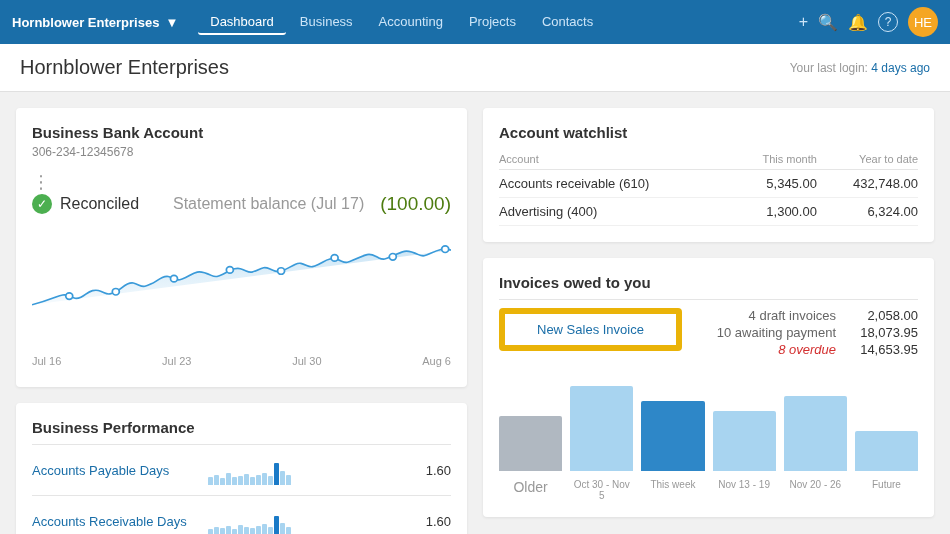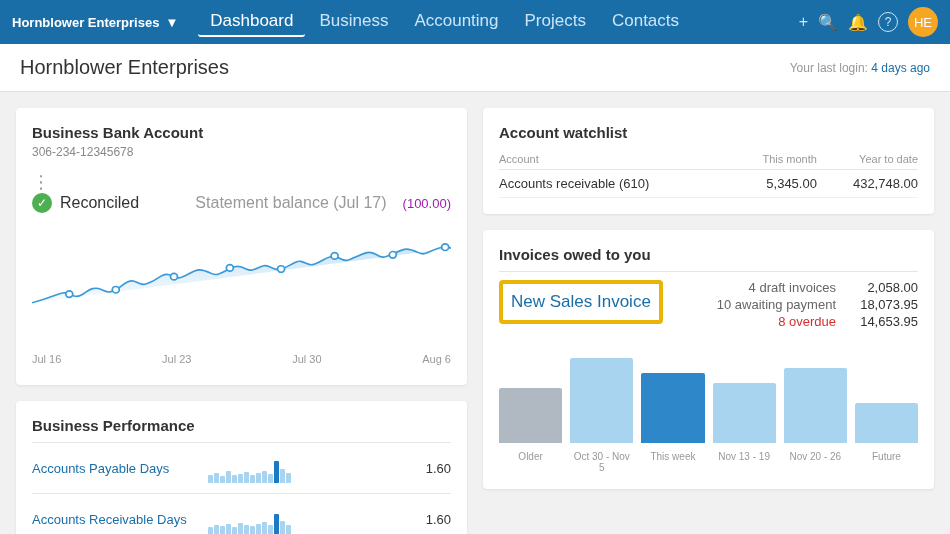--- a/index.html
+++ b/index.html
@@ -2,21 +2,21 @@
 <html><head>
   <meta charset="utf-8">
   <style>
     * { box-sizing: border-box; margin: 0; padding: 0; }
     body { font-family: -apple-system, BlinkMacSystemFont, 'Segoe UI', sans-serif; background: #f1f1f1; font-size: 13px; color: #333; }
 
     
     .nav { background: #1a6ea8; display: flex; align-items: center; height: 44px; padding: 0 12px; }
     .nav-brand { display: flex; align-items: center; gap: 6px; color: #fff; font-weight: 600; font-size: 13px; margin-right: 20px; cursor: pointer; }
     .nav-links { display: flex; gap: 2px; flex: 1; }
-    .nav-link { color: #cce4f7; font-size: 17px; padding: 4px 12px; border-radius: 3px; cursor: pointer; text-decoration: none; }
+    .nav-link { color: #cce4f7; font-size: 13px; padding: 4px 12px; border-radius: 3px; cursor: pointer; text-decoration: none; }
     .nav-link.active { color: #fff; border-bottom: 2px solid #fff; }
     .nav-actions { display: flex; align-items: center; gap: 10px; }
     .nav-icon { color: #cce4f7; font-size: 16px; cursor: pointer; }
     .nav-avatar { background: #f5a623; color: #fff; font-weight: 400; font-size: 13px; width: 30px; height: 30px; border-radius: 50%; display: flex; align-items: center; justify-content: center; cursor: pointer; }
 
     
     .page-header { background: #fff; padding: 12px 20px; display: flex; justify-content: space-between; align-items: center; border-bottom: 1px solid #e0e0e0; }
     .page-title { font-size: 20px; font-weight: 400; color: #333; }
     .last-login { font-size: 12px; color: #999; }
     .last-login a { color: #1a6ea8; text-decoration: none; }
@@ -30,21 +30,21 @@
     .card-subtitle { font-size: 12px; color: #888; margin-bottom: 12px; }
 
     
     .bank-header { display: flex; justify-content: space-between; align-items: flex-start; flex-direction: column; }
     .bank-menu { color: #999; font-size: 18px; cursor: pointer; }
     .reconciled-row { display: flex; align-items: center; gap: 8px; margin-bottom: 8px; }
     .reconciled-badge { background: #4caf50; color: #fff; border-radius: 50%; width: 20px; height: 20px; display: flex; align-items: center; justify-content: center; font-size: 12px; }
     .reconciled-label { font-size: 16px; color: #333; font-weight: 500; }
     .statement-info { margin-left: auto; display: flex; gap: 16px; align-items: center; }
     .statement-label { font-size: 16px; color: #999; }
-    .statement-value { font-size: 13px; color: #a21caf; }
+    .statement-value { font-size: 19px; color: #4d7c0f; }
 
     
     .chart-container { position: relative; height: 120px; margin: 8px 0; }
     .chart-svg { width: 100%; height: 100%; }
     .chart-labels { display: flex; justify-content: space-between; padding: 4px 0; }
     .chart-label { font-size: 11px; color: #999; }
 
     
     .watchlist-table { width: 100%; border-collapse: collapse; margin-top: 8px; }
     .watchlist-table th { font-size: 11px; color: #999; font-weight: 400; text-align: right; padding: 4px 0; border-bottom: 1px solid #e5e5e5; }
@@ -57,25 +57,25 @@
     .perf-row { display: flex; align-items: center; margin: 10px 0; gap: 16px; }
     .perf-label { font-size: 13px; color: #1a6ea8; min-width: 160px; cursor: pointer; }
     .perf-bars { flex: 1; display: flex; align-items: flex-end; gap: 1px; height: 30px; }
     .perf-bar { background: #a8d4f0; width: 5px; border-radius: 1px 1px 0 0; }
     .perf-bar.highlight { background: #1a7ac7; }
     .perf-value { font-size: 13px; color: #333; min-width: 35px; text-align: right; }
     .divider { border: none; border-top: 1px solid #e5e5e5; margin: 8px 0; }
 
     
     .invoices-top { display: flex; justify-content: space-between; align-items: flex-start; margin-bottom: 16px; }
-    .new-invoice-btn { border: 4px solid #eab308; color: #1a6ea8; background: #fff; padding: 8px 8px; border-radius: 4px; font-size: 17px; cursor: pointer; }
+    .new-invoice-btn { border: 6px solid #eab308; color: #1a6ea8; background: #fff; padding: 8px 32px; border-radius: 4px; font-size: 13px; cursor: pointer; }
     .invoice-stats { text-align: right; font-size: 13px; }
     .invoice-stat-row { display: flex; justify-content: flex-end; gap: 12px; margin-bottom: 2px; }
     .invoice-stat-label { color: #666; }
-    .invoice-stat-label.overdue { color: #d32f2f; }
+    .invoice-stat-label.overdue { color: #d32f2f; font-style: italic; }
     .invoice-stat-value { color: #333; min-width: 70px; text-align: right; }
 
     
     .inv-chart { display: flex; align-items: flex-end; gap: 8px; height: 100px; padding-bottom: 4px; }
     .inv-bar-group { display: flex; flex-direction: column; align-items: center; gap: 2px; flex: 1; }
     .inv-bar { width: 100%; border-radius: 2px 2px 0 0; }
   </style>
 </head>
 <body>
 
@@ -219,20 +219,25 @@
             <th>This month</th>
             <th>Year to date</th>
           </tr>
         </thead>
         <tbody id="watchlist-tbody">
             <tr>
     <td>Accounts receivable (610)</td>
     <td>5,345.00</td>
     <td>432,748.00</td>
   </tr>
+            <tr>
+    <td>Advertising (400)</td>
+    <td>1,300.00</td>
+    <td>6,324.00</td>
+  </tr>
           </tbody>
       </table>
     </div>
 
     <div class="card">
       <div class="card-title">Invoices owed to you</div>
       <hr class="divider">
       <div class="invoices-top">
         <button class="new-invoice-btn">New Sales Invoice</button>
         <div class="invoice-stats" id="invoice-stats-container">
@@ -265,21 +270,21 @@
             <div class="inv-bar" style="height: 60px; background: rgb(168, 212, 240); width: 100%; border-radius: 2px 2px 0px 0px;"></div>
           </div>
           <div class="inv-bar-group" style="flex: 1 1 0%; display: flex; flex-direction: column; justify-content: flex-end; height: 100px;">
             <div class="inv-bar" style="height: 75px; background: rgb(168, 212, 240); width: 100%; border-radius: 2px 2px 0px 0px;"></div>
           </div>
           <div class="inv-bar-group" style="flex: 1 1 0%; display: flex; flex-direction: column; justify-content: flex-end; height: 100px;">
             <div class="inv-bar" style="height: 40px; background: rgb(168, 212, 240); width: 100%; border-radius: 2px 2px 0px 0px;"></div>
           </div>
         </div>
       <div style="display:flex;gap:8px;margin-top:4px;" id="inv-chart-labels">
-      <div style="flex: 1 1 0%; font-size: 10px; color: rgb(153, 153, 153); text-align: center;">Older</div>
+      <div style="flex: 1 1 0%; font-size: 14px; color: rgb(153, 153, 153); text-align: center;">Older</div>
           <div style="flex: 1 1 0%; font-size: 10px; color: rgb(153, 153, 153); text-align: center;">Oct 30 - Nov 5</div>
           <div style="flex: 1 1 0%; font-size: 10px; color: rgb(153, 153, 153); text-align: center;">This week</div>
           <div style="flex: 1 1 0%; font-size: 10px; color: rgb(153, 153, 153); text-align: center;">Nov 13 - 19</div>
           <div style="flex: 1 1 0%; font-size: 10px; color: rgb(153, 153, 153); text-align: center;">Nov 20 - 26</div>
           <div style="flex: 1 1 0%; font-size: 10px; color: rgb(153, 153, 153); text-align: center;">Future</div>
         </div>
     </div>
 
   </div>
 </div>

